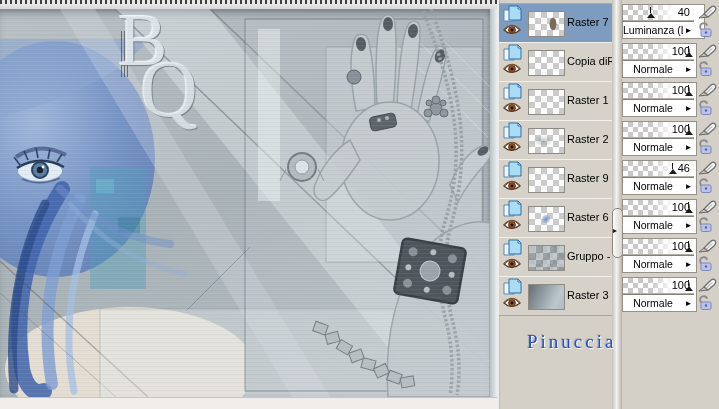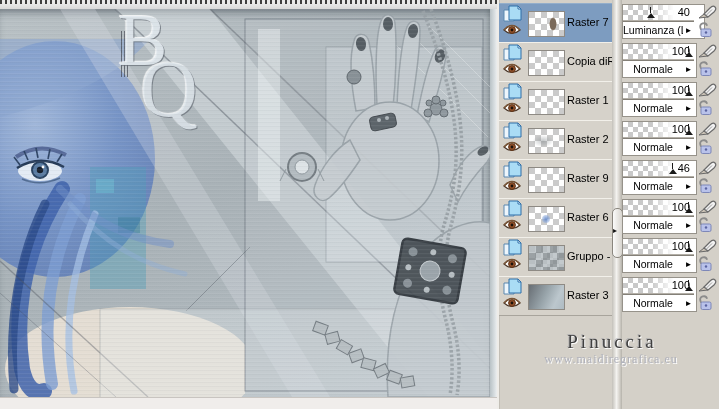--- a/index.html
+++ b/index.html
@@ -64,22 +64,22 @@
   .slider-thumb::before{content:"";position:absolute;left:4px;top:0;width:1px;height:6px;background:#1a1a1a;}
   .slider-thumb::after{content:"";position:absolute;left:1px;top:6px;width:0;height:0;
     border-left:4px solid transparent;border-right:4px solid transparent;border-bottom:5px solid #1a1a1a;}
   .blend-combo{position:absolute;left:0;top:16px;width:71px;height:16px;background:#fff;
     border-top:1px solid #848078;display:flex;align-items:center;}
   .blend-label{flex:1;text-align:center;font-size:10.5px;white-space:nowrap;overflow:hidden;}
   .blend-arrow{width:11px;font-size:8px;color:#000;text-align:center;}
   .brush-icon{position:absolute;left:200px;width:20px;height:15px;}
   .lock-icon{position:absolute;left:200px;width:16px;height:15px;}
 
-  .watermark-name{position:absolute;left:30px;top:331px;width:170px;text-align:center;
-    font-family:"Liberation Serif",serif;font-size:19px;letter-spacing:3px;color:#404040;
+  .watermark-name{position:absolute;left:30px;top:331px;width:170px;
+    font-family:"Liberation Serif",serif;font-size:19px;letter-spacing:3px;color:#1d4ed8;
     text-shadow:1px 1px 0 rgba(255,255,255,.95),-1px -1px 0 rgba(140,142,152,.45);}
   .watermark-url{position:absolute;left:14px;top:352px;width:200px;text-align:center;
     font-family:"Liberation Serif",serif;font-size:12px;letter-spacing:1px;color:#b0b2bc;
     text-shadow:1px 1px 0 rgba(255,255,255,.95);}
 </style>
 </head>
 <body>
 
 <div class="screen">
 
@@ -604,15 +604,14 @@
     <span class="lock-icon" style="top: 295px;">
       <svg width="16" height="15" viewBox="0 0 16 15">
         <path d="M3,7 V5 Q3,1.5 6.5,1.5 Q10,1.5 10,5" fill="none" stroke="#8c8c8c" stroke-width="1.8" transform="rotate(-18 6 4)"></path>
         <rect x="4" y="7" width="10" height="7.5" rx="1.5" fill="#b9c2ea" stroke="#7d87b8"></rect>
         <circle cx="9" cy="10.5" r="1.2" fill="#5a64a0"></circle>
       </svg>
     </span>
   </div>
 
     <div class="watermark-name">Pinuccia</div>
-    <div class="watermark-url">www.maidiregrafica.eu</div>
   </div>
 </div>
 
 </body></html>

